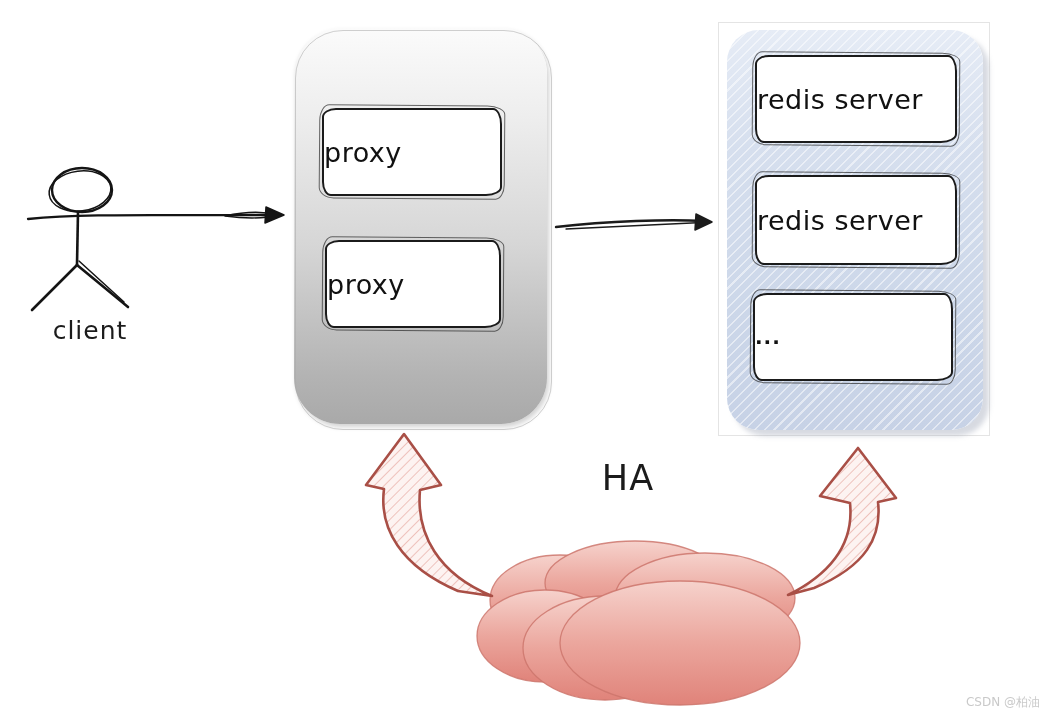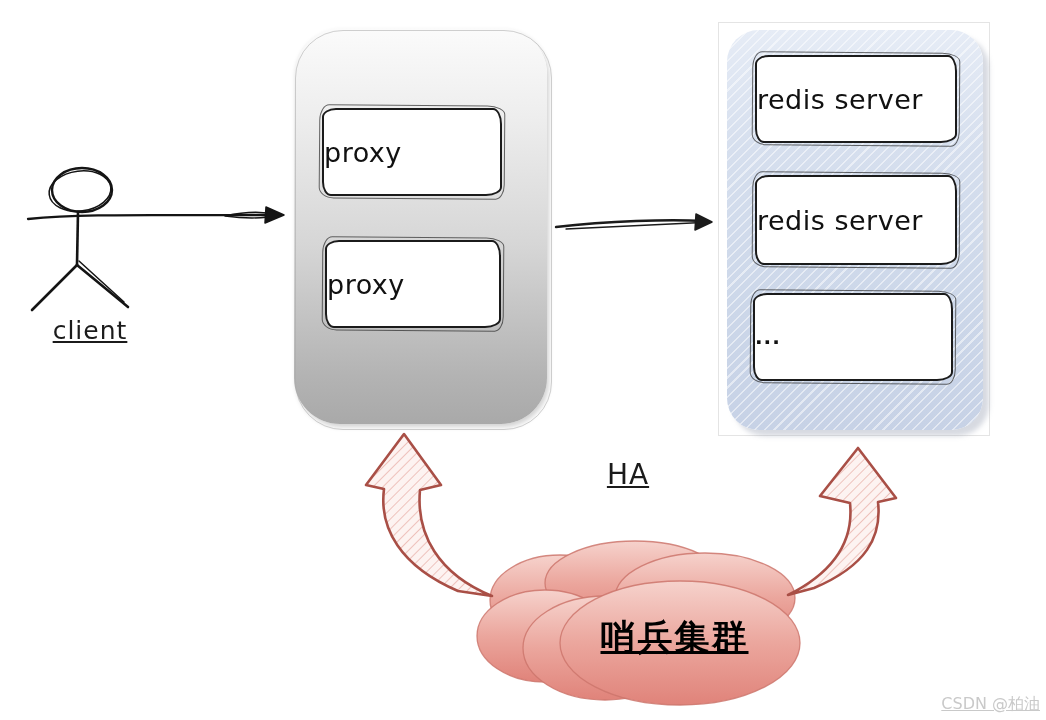--- a/index.html
+++ b/index.html
@@ -41,26 +41,26 @@
     border:1px solid #e4e4e4;box-sizing:border-box;
   }
   .redis-cluster{
     left:727px;top:30px;width:256px;height:400px;
     border-radius:32px;
     background:
       repeating-linear-gradient(-45deg,rgba(255,255,255,.5) 0 1.5px,rgba(255,255,255,0) 1.5px 7px),
       linear-gradient(180deg,#e6ecf6 0%,#d6dfee 30%,#ccd7e9 70%,#c7d2e6 100%);
     box-shadow:6px 6px 5px rgba(140,150,170,.35);
   }
-  .label{position:absolute;text-align:center;text-decoration:underline;}
+  .label{position:absolute;text-align:center;}
   .client-label{font-size:25px;letter-spacing:1px;}
-  .ha-label{font-size:28px;letter-spacing:1px;}
+  .ha-label{font-size:35px;letter-spacing:1px;}
   .sentinel-label{font-size:35px;font-weight:bold;letter-spacing:2px;color:#000;}
   .ellipsis-label{font-size:20px;font-weight:bold;letter-spacing:1px;}
-  .watermark{font-size:16px;color:#c9c9c9;text-align:right;}
+  .watermark{font-size:12px;color:#c9c9c9;text-align:right;}
   svg{display:block;overflow:visible;}
 </style>
 </head>
 <body>
 
 <div id="stage">
 
   <svg class="abs" style="left:20px;top:155px" width="280" height="170" viewBox="0 0 280 170">
     <g fill="none" stroke="#141414" stroke-linecap="round" stroke-linejoin="round">
       <ellipse cx="62" cy="35" rx="30" ry="22" stroke-width="2.4"></ellipse>
@@ -118,21 +118,20 @@
     </defs>
     <g fill="url(#cloudGrad)" stroke="rgba(205,118,108,0.85)" stroke-width="1.3">
       <ellipse cx="90" cy="72" rx="70" ry="45"></ellipse>
       <ellipse cx="165" cy="55" rx="90" ry="42"></ellipse>
       <ellipse cx="75" cy="108" rx="68" ry="46"></ellipse>
       <ellipse cx="135" cy="120" rx="82" ry="52"></ellipse>
       <ellipse cx="235" cy="70" rx="90" ry="45"></ellipse>
       <ellipse cx="210" cy="115" rx="120" ry="62"></ellipse>
     </g>
   </svg>
-  <div class="label sentinel-label" style="left:552px;top:614px;width:245px">哨兵集群</div>
 
   <svg class="abs" style="left:352px;top:428px" width="150" height="172" viewBox="0 0 150 172">
     <defs>
       <pattern id="hatchPink" patternUnits="userSpaceOnUse" width="7" height="7" patternTransform="rotate(45)">
         <rect width="7" height="7" fill="#fdf3f1"></rect>
         <line x1="0" y1="0" x2="0" y2="7" stroke="#eec2bc" stroke-width="2"></line>
       </pattern>
     </defs>
     <path d="M52 6 L14 57 L32 61 C27 100 48 138 106 163 L140 168 C86 146 64 106 68 62 L89 57 Z" fill="url(#hatchPink)" stroke="#a94f46" stroke-width="2.6" stroke-linejoin="round"></path>
   </svg>

